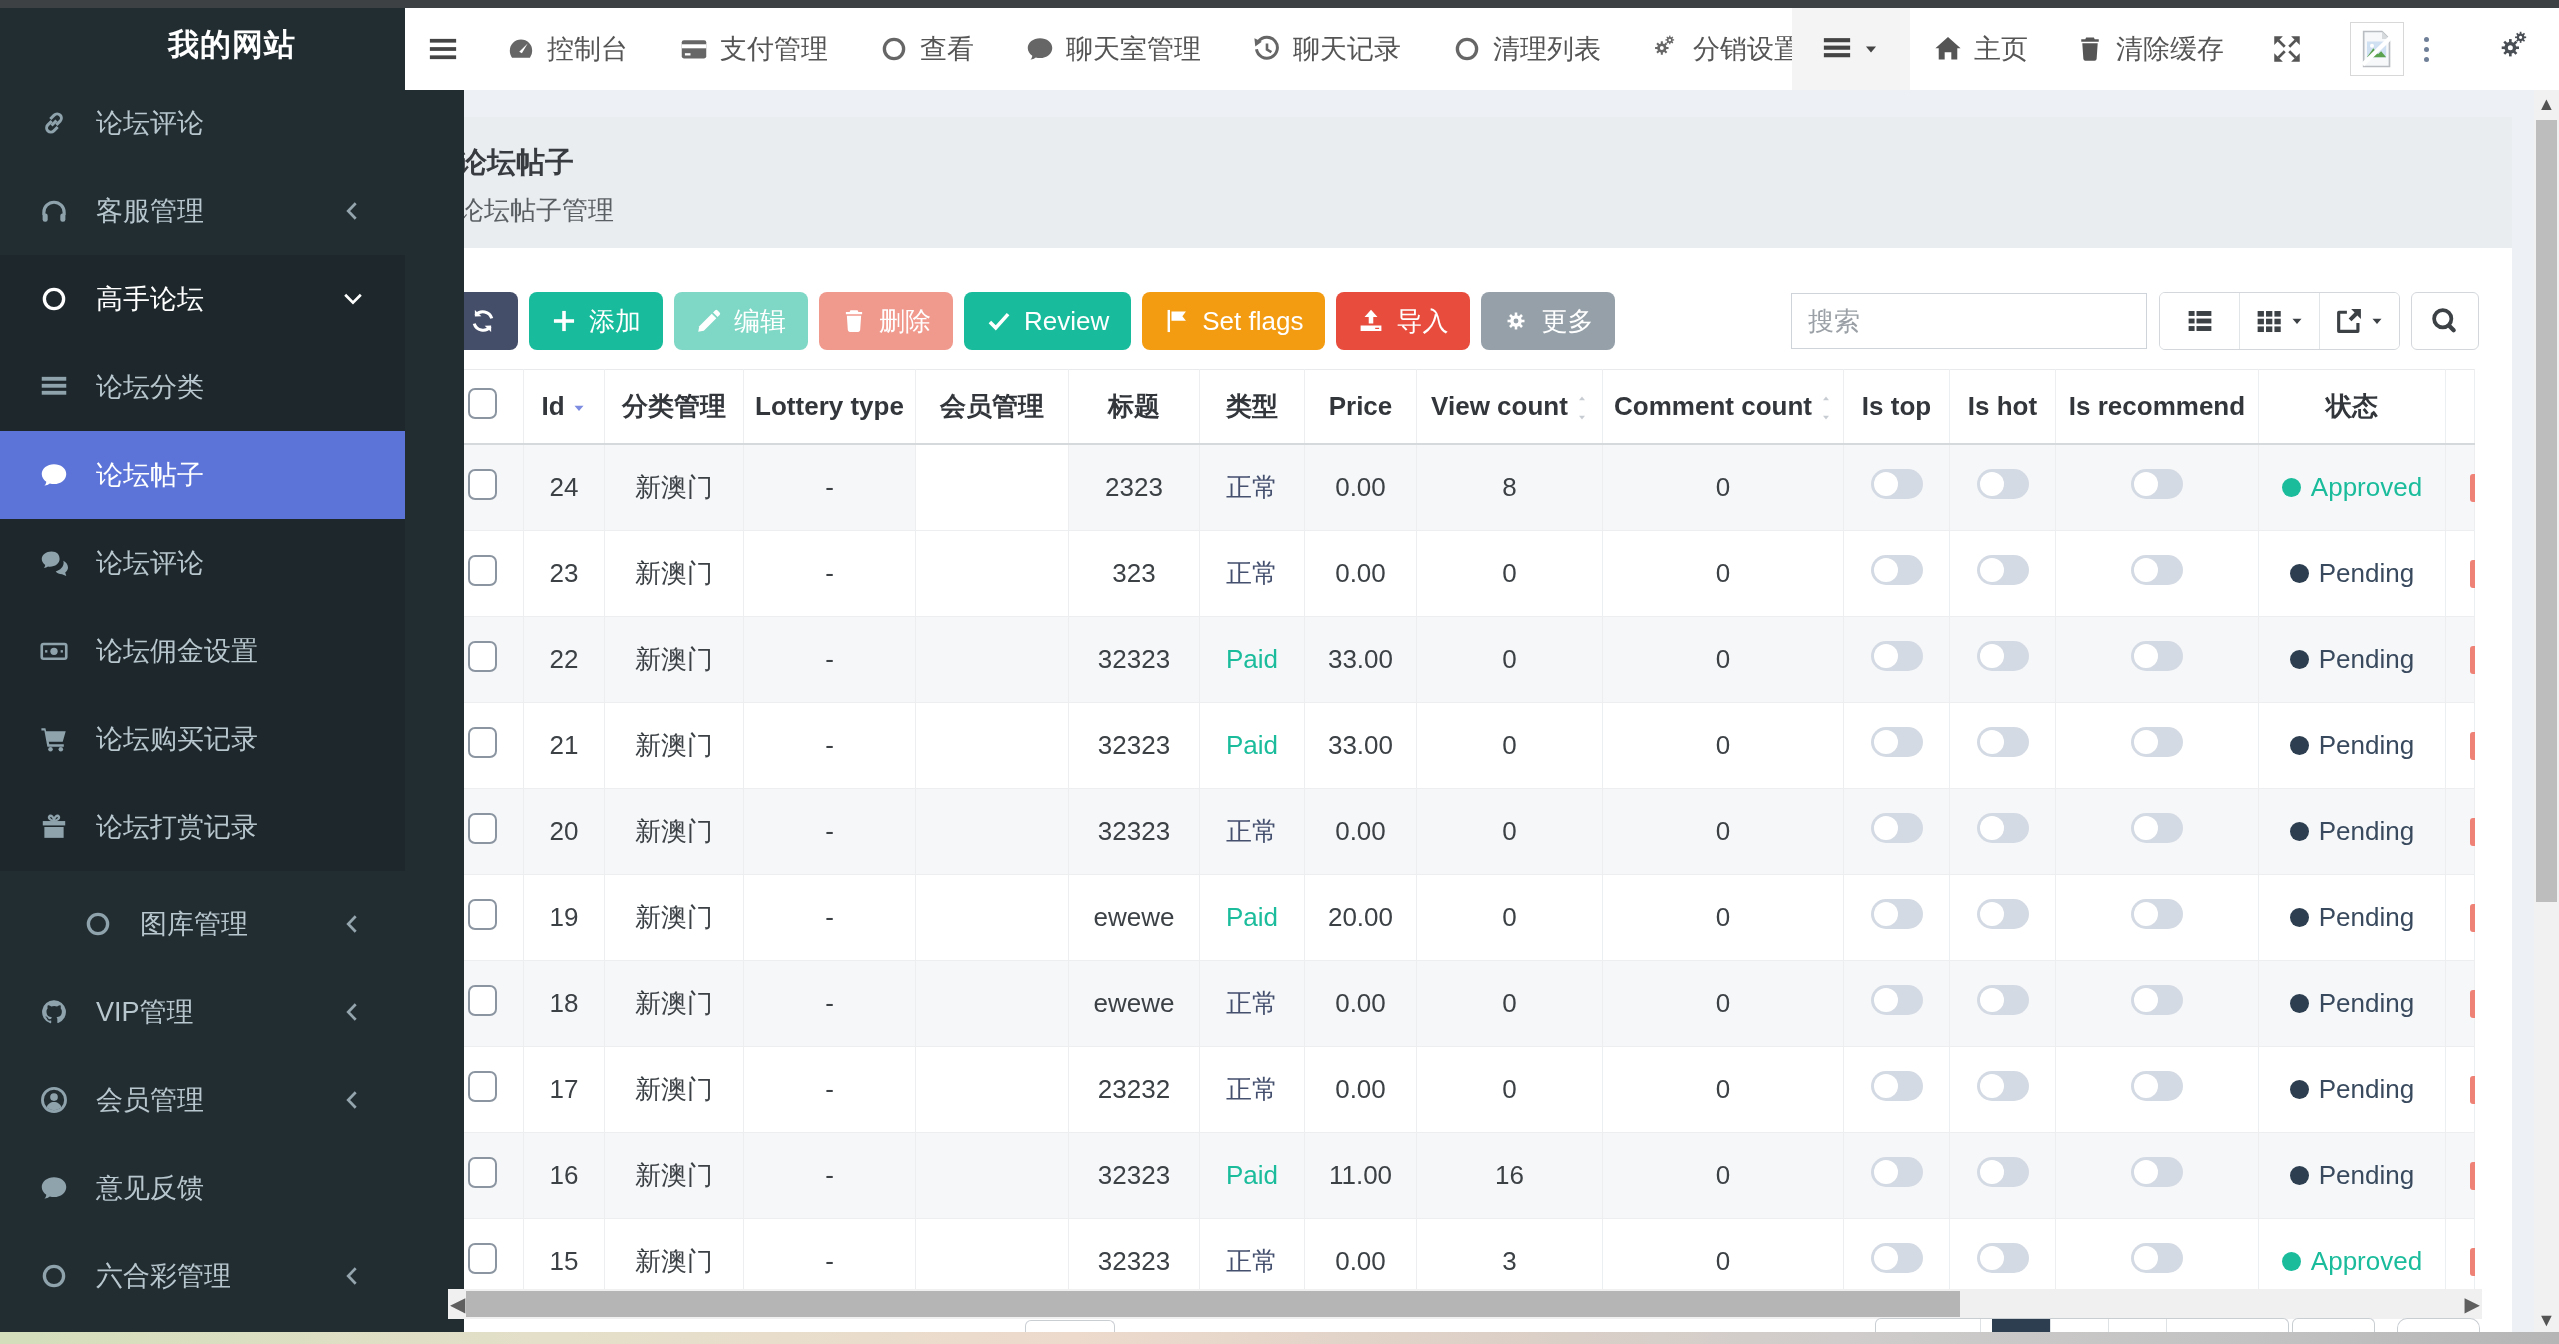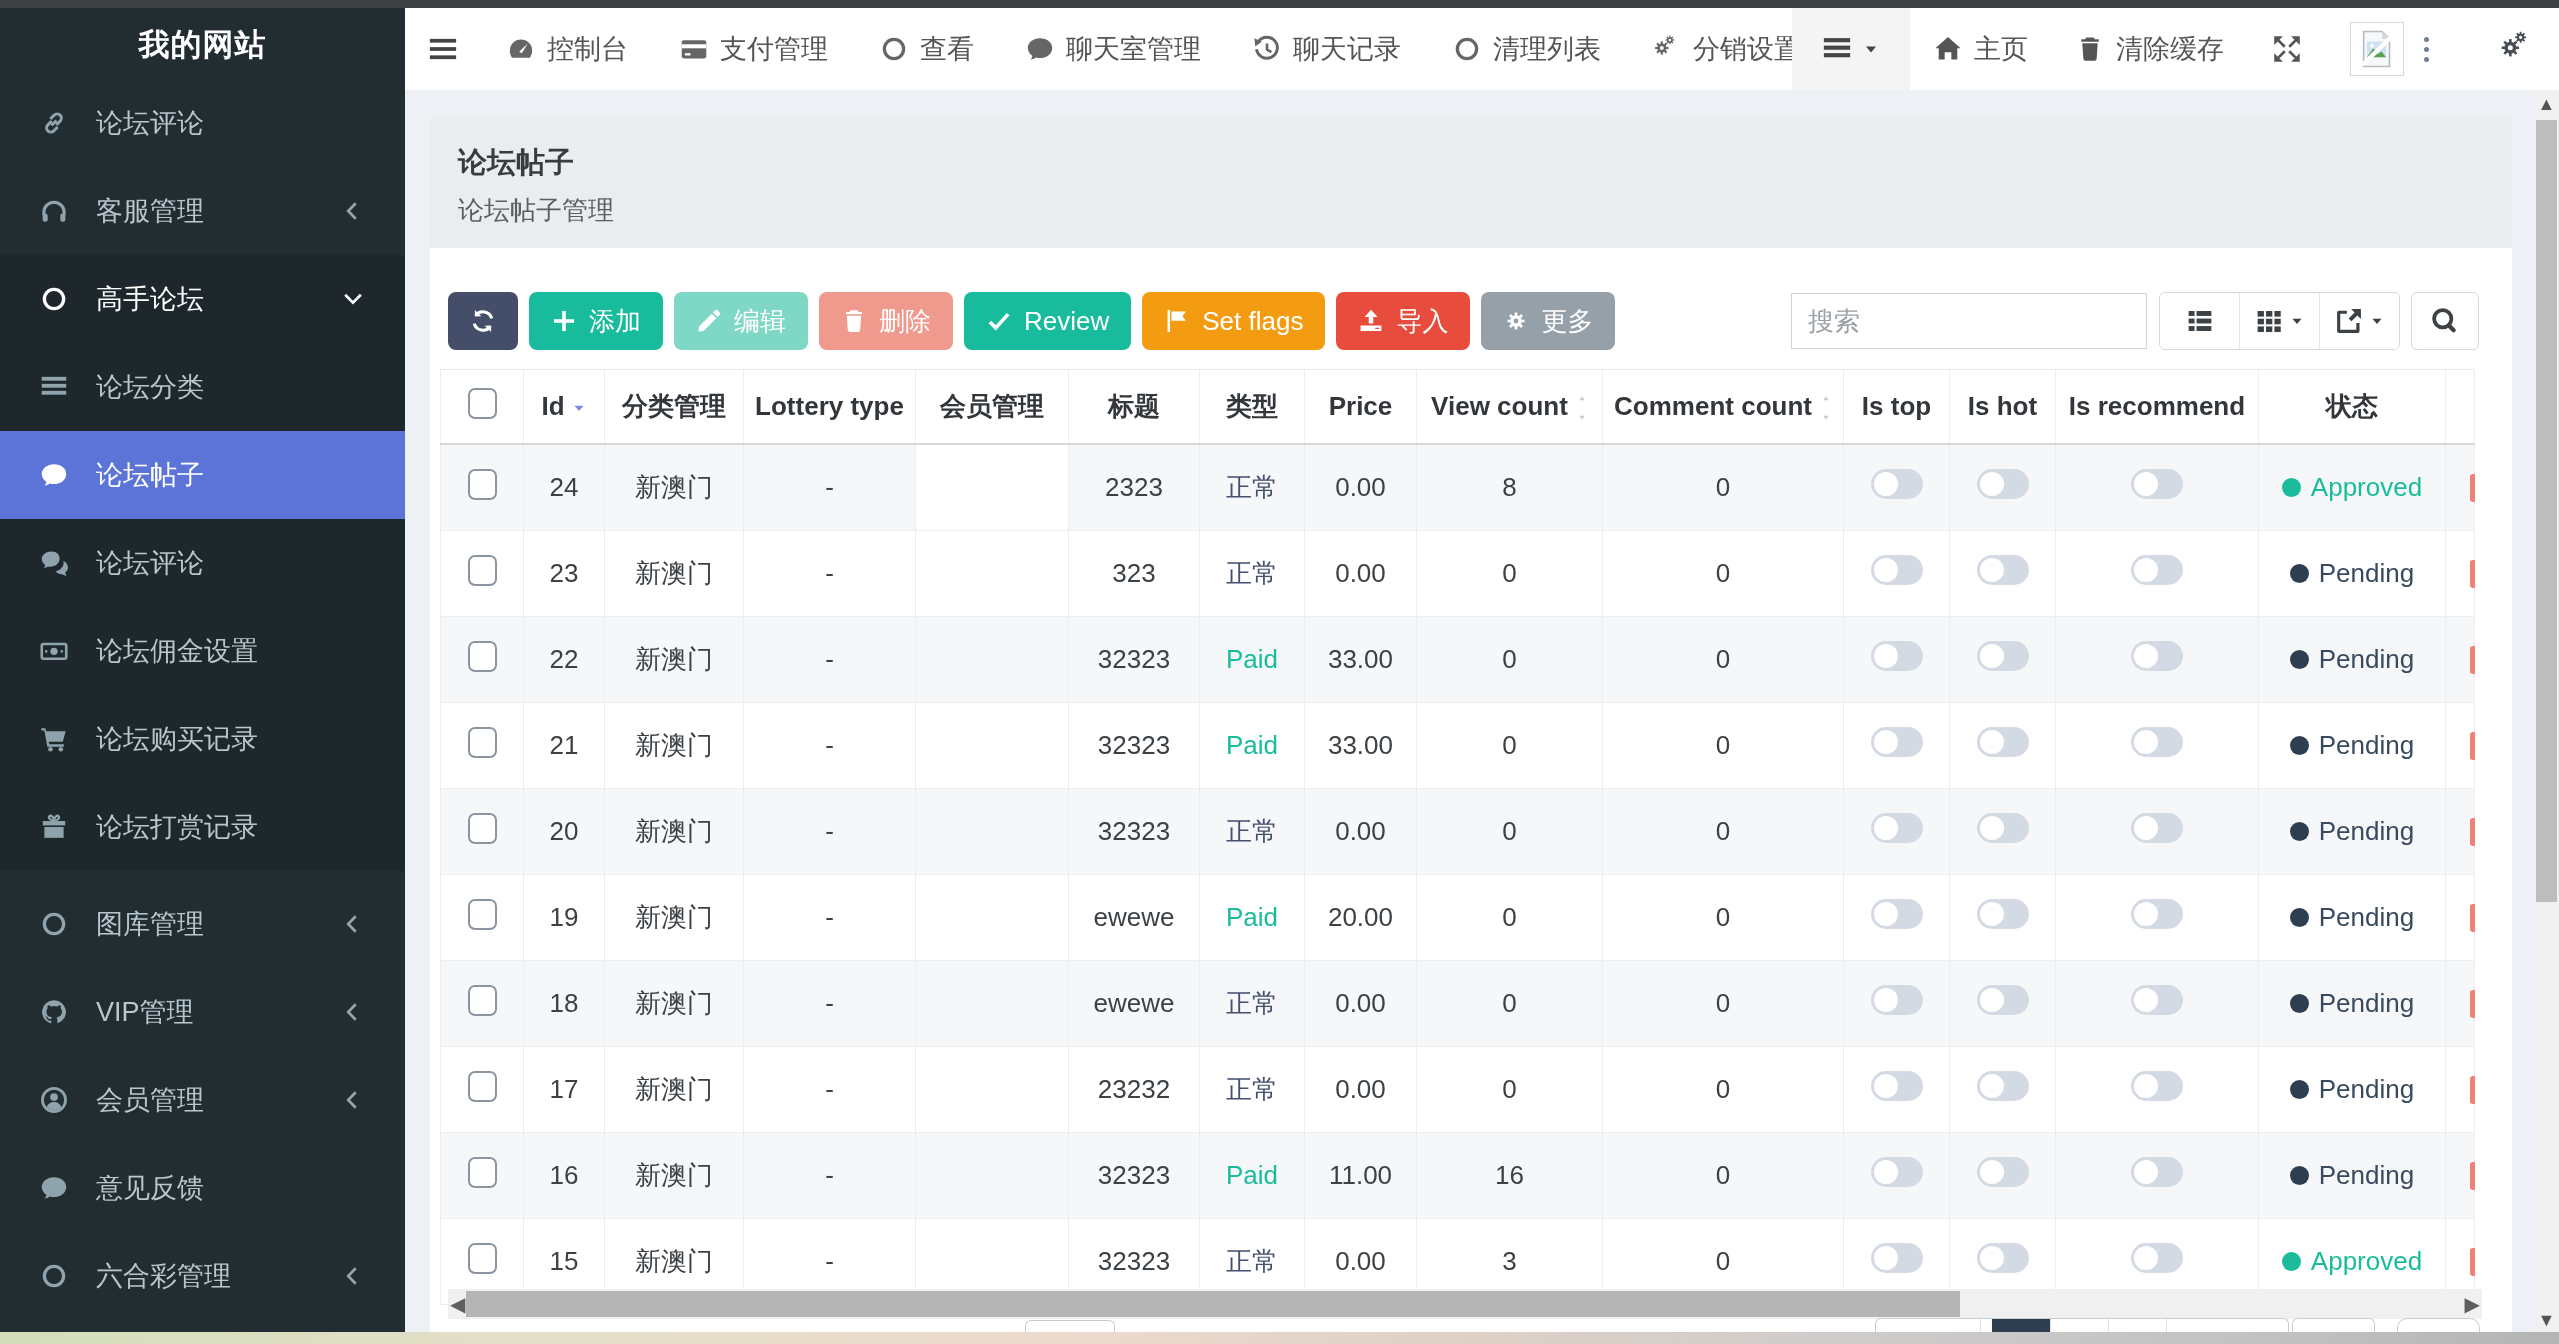--- a/index.html
+++ b/index.html
@@ -5,35 +5,35 @@
   html,body{margin:0;padding:0;background:#888;}
   #canvas{position:relative;width:2559px;height:1344px;overflow:hidden;
           font-family:"Liberation Sans","DejaVu Sans",sans-serif;background:#edf1f5;}
   .ico{display:inline-block;vertical-align:middle;line-height:0;}
   .ico svg{display:block;}
 
   
   #top-strip{position:absolute;left:0;top:0;width:2559px;height:8px;background:#3d4144;z-index:70;}
 
   
-  #sidebar{position:absolute;left:0;top:8px;width:405px;height:1336px;background:#222d32;z-index:5;}
+  #sidebar{position:absolute;left:0;top:8px;width:464px;height:1336px;background:#222d32;z-index:5;}
   #sidebar-title{height:74px;display:flex;align-items:center;justify-content:center;
                  color:#fff;font-size:31px;font-weight:bold;letter-spacing:1px;}
   #side-menu{position:absolute;left:0;top:71px;width:405px;}
   .side-item{position:relative;height:88px;display:flex;align-items:center;cursor:pointer;}
   .side-item .ico{margin-left:40px;width:30px;color:#8fa3ad;}
   .side-item .lbl{margin-left:26px;font-size:27px;color:#b8c7ce;}
   .side-item .chev{position:absolute;right:34px;color:#95a5ad;}
   .side-item.in-section{background:#1e282c;}
   .side-item.parent-open .lbl{color:#fff;}
   .side-item.parent-open .ico{color:#fff;}
   .side-item.active{background:#5c74d8;}
   .side-item.active .lbl{color:#fff;}
   .side-item.active .ico{color:#fff;}
-  .side-item.gap-top{margin-top:9px;}
+  .side-item.gap-top{margin-top:9px;margin-left:44px;}
 
   
   #navbar{position:absolute;left:405px;top:8px;width:2154px;height:82px;background:#ffffff;z-index:20;}
   #nav-left{position:absolute;left:0;top:0;height:82px;display:flex;align-items:center;}
   #hamburger{width:76px;height:82px;display:flex;align-items:center;justify-content:center;color:#444;cursor:pointer;}
   .nav-item{display:flex;align-items:center;gap:12px;margin:0 26px;color:#555;font-size:27px;cursor:pointer;white-space:nowrap;}
   .nav-item .ico{color:#666;}
   #nav-right{position:absolute;right:24px;top:0;height:82px;display:flex;align-items:center;}
   #nav-dropdown{height:82px;padding:0 30px;background:#f4f4f4;display:flex;align-items:center;gap:10px;color:#444;cursor:pointer;}
   .nav-right-item{display:flex;align-items:center;gap:12px;margin:0 24px;color:#555;font-size:27px;cursor:pointer;white-space:nowrap;}

